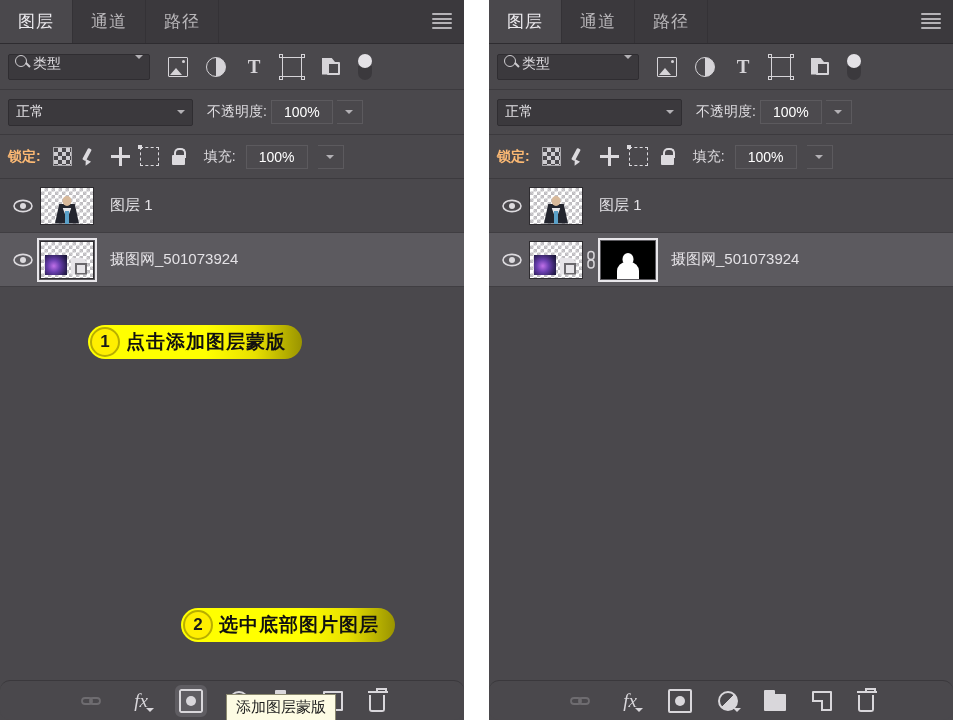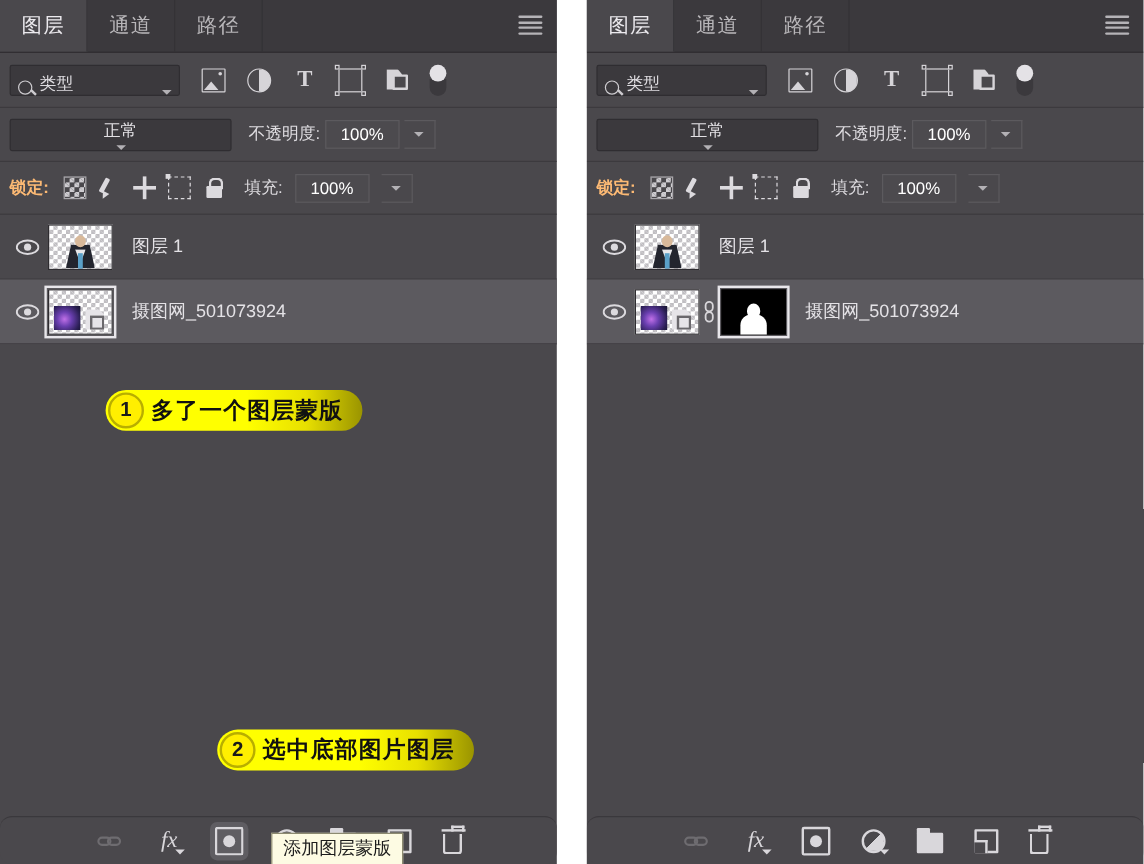--- a/index.html
+++ b/index.html
@@ -64,21 +64,21 @@
     align-items: center;
     padding: 0 8px;
     border-bottom: 1px solid #3c3a3e;
     background: #4a484c;
   }
   .searchbox {
     width: 142px; height: 26px;
     background: #3b393d;
     border: 1px solid #2f2d31;
     border-radius: 2px;
-    display: flex; align-items: flex-end;
+    display: flex; align-items: flex-start;
     padding: 0 6px;
     margin-right: 14px;
     position: relative;
   }
   .searchbox .magnifier {
     width: 12px; height: 12px;
     border: 1.6px solid #cdcbcf;
     border-radius: 50%;
     position: relative;
     margin-right: 6px;
@@ -159,21 +159,21 @@
     padding: 0 8px;
     border-bottom: 1px solid #3c3a3e;
   }
   .blendselect {
     width: 185px; height: 27px;
     background: #3b393d;
     border: 1px solid #2f2d31;
     border-radius: 2px;
     display: flex; align-items: center; justify-content: space-between;
     padding: 0 7px;
-    font-size: 14px; color: #e2e0e4; flex-direction: column;
+    font-size: 14px; color: #e2e0e4;
   }
   .opacity-wrap { display:flex; align-items:center; margin-left: 14px; gap: 4px; }
   .opacity-label { font-size: 14px; color: #dedce0; white-space: nowrap; }
   .numfield {
     width: 62px; height: 24px;
     background: #55535700;
     border: 1px solid #5c5a5e;
     display:flex; align-items:center; justify-content:center;
     font-size: 14px; color: #ffffff;
     background: #56545838;
@@ -570,21 +570,21 @@
             <span class="galaxy"></span>
               <span class="sq"></span>
           </span>
         </span>
         <span class="layername">摄图网_501073924</span>
       </div>
     </div>
 
     <div class="callout" style="left:88px; top:325px;">
       <span class="badge">1</span>
-      <span class="ctext">多了一个图层蒙版</span>
+      <span class="ctext">点击添加图层蒙版</span>
     </div>
 
     <div class="callout" style="left:181px; top:608px;">
       <span class="badge">2</span>
       <span class="ctext">选中底部图片图层</span>
     </div>
 
     <div class="bottombar">
       <span class="bicon b-link">
         <svg width="24" height="24" viewBox="0 0 24 24">

